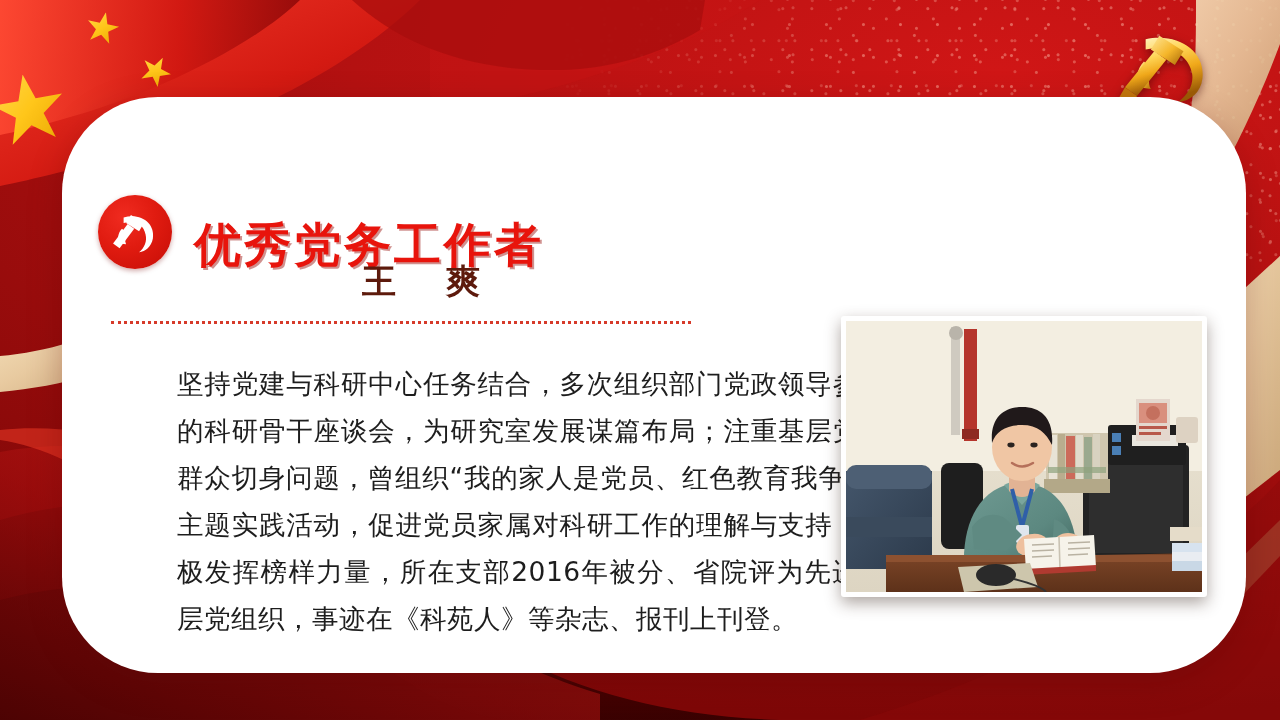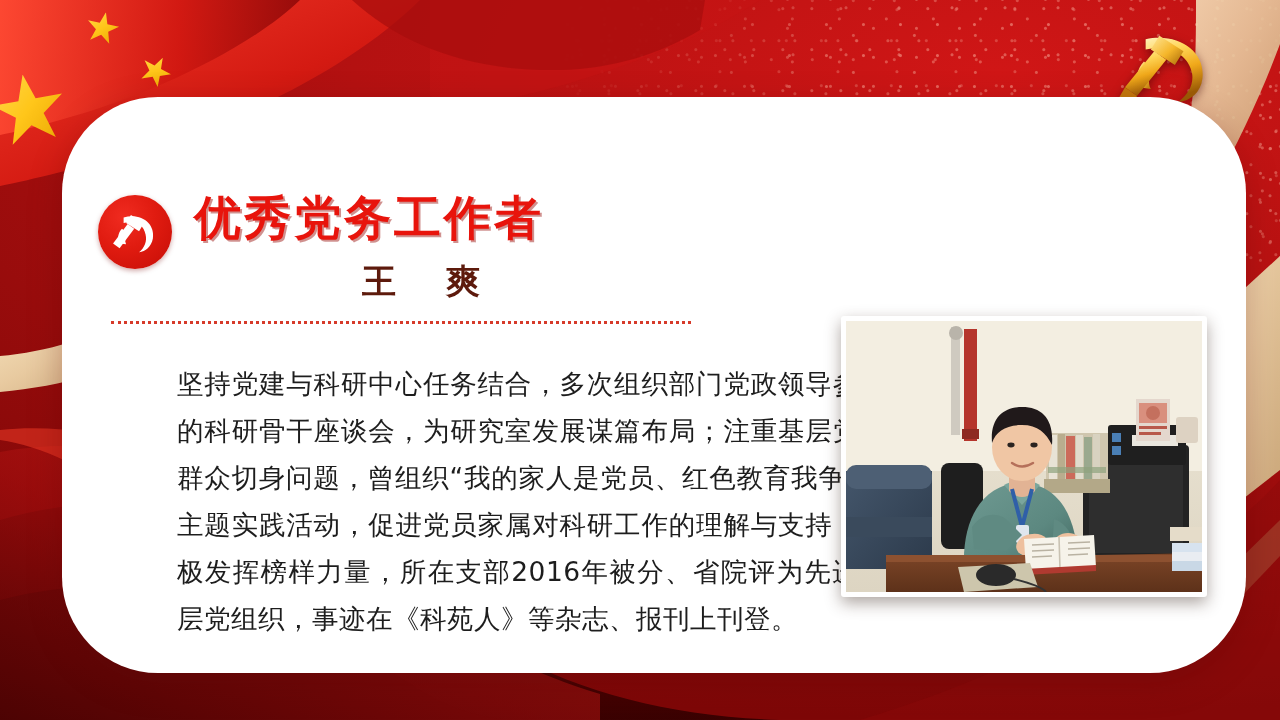--- a/index.html
+++ b/index.html
@@ -55,21 +55,21 @@
   .emblem-gold svg{width:100%;height:100%;filter:drop-shadow(0 3px 5px rgba(70,4,4,.55));}
 
   
   .card{
     position:absolute;left:62px;top:97px;width:1184px;height:576px;
     background:#ffffff;border-radius:96px;
     box-shadow:0 10px 34px rgba(88,5,5,.30);
   }
 
   
-  .title-row{position:absolute;left:36px;top:98px;display:flex;align-items:flex-start;gap:22px;}
+  .title-row{position:absolute;left:36px;top:98px;display:flex;align-items:flex-end;gap:22px;}
   .badge{
     width:74px;height:74px;border-radius:50%;
     background:radial-gradient(circle at 35% 30%,#f02b20 0%,#e01b10 45%,#c50d06 100%);
     display:flex;align-items:center;justify-content:center;
     box-shadow:0 2px 5px rgba(120,10,10,.35);
     flex:0 0 auto;
   }
   .badge svg{width:52px;height:52px;}
   .title-main{
     font-family:"Liberation Serif","DejaVu Serif",serif;

